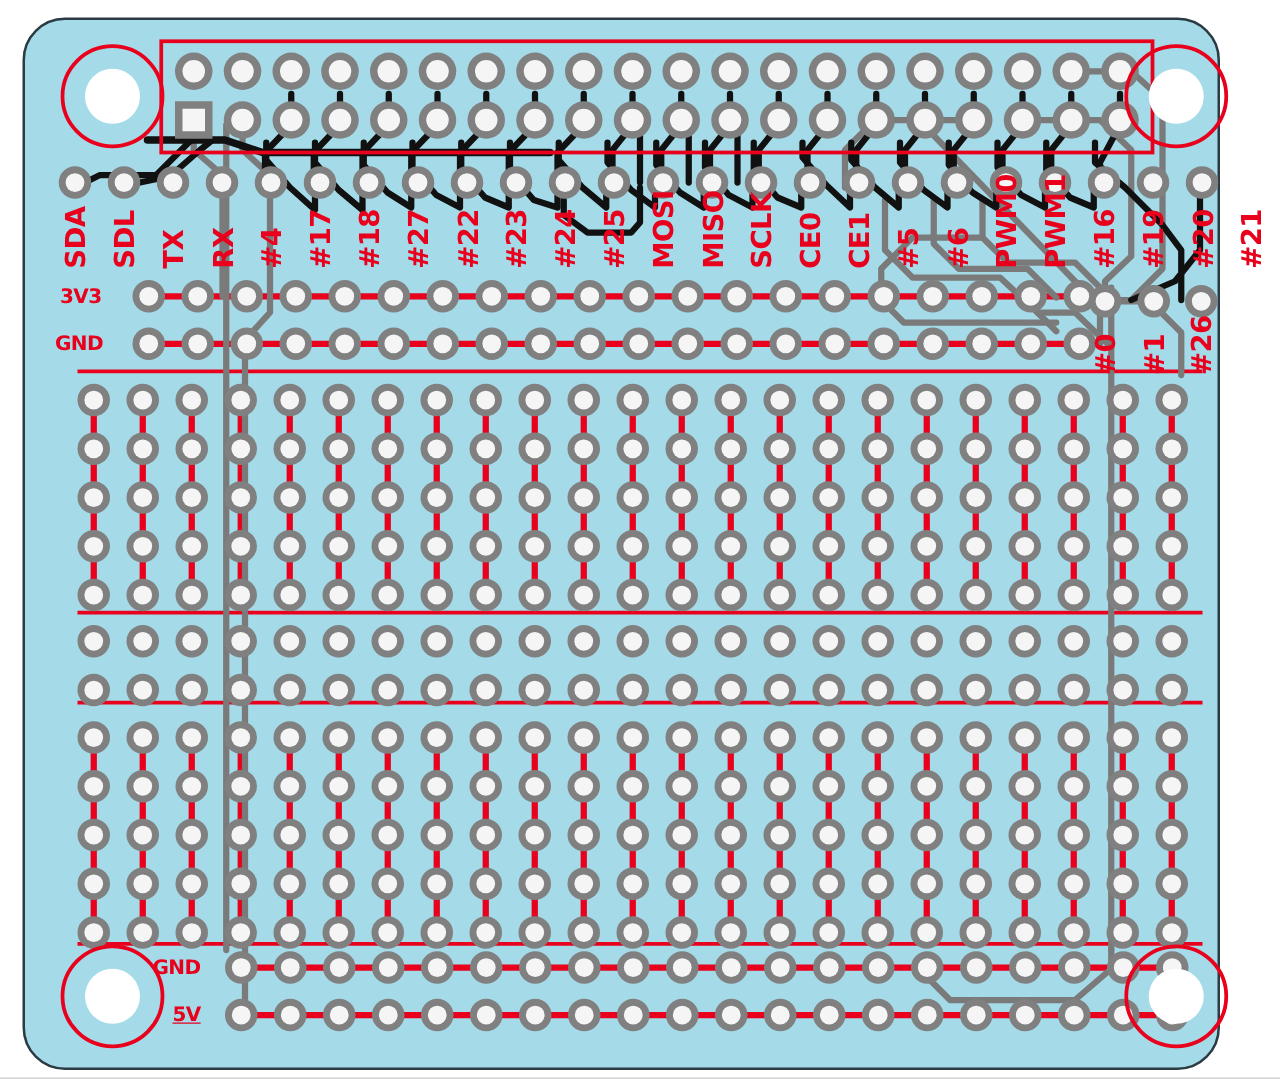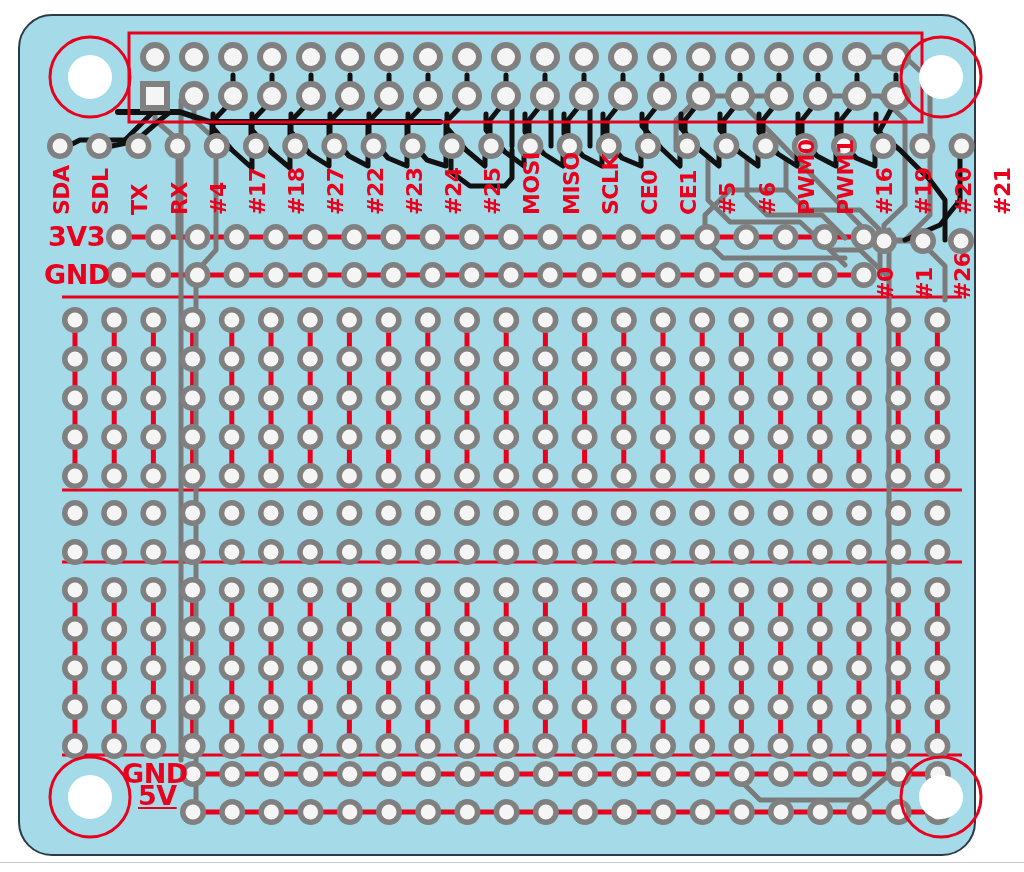--- a/index.html
+++ b/index.html
@@ -13,21 +13,21 @@
   #svg{position:absolute;left:0;top:0;width:1024px;height:872px;}
   .lbl{
     position:absolute; color:#e8001c; font-weight:bold;
     font-family:"DejaVu Sans",sans-serif; white-space:nowrap;
     letter-spacing:-0.5px;
   }
   .vlbl{
     transform-origin:0 0; transform:rotate(-90deg);
     font-size:22px; line-height:22px;
   }
-  .hlbl{ font-size:27px; line-height:24px; }
+  .hlbl{ font-size:16px; line-height:24px; }
   #footer{position:absolute;left:0;top:862px;width:1024px;height:10px;
           border-top:1px solid #c9c9c9;background:#ffffff;}
 </style>
 </head>
 <body>
 
 <div id="stage">
   <div id="board"></div>
   <svg id="svg">
       <g>
@@ -1036,16 +1036,16 @@
       <div class="lbl vlbl" style="left: 874.2px; top: 215px;">#16</div>
       <div class="lbl vlbl" style="left: 913.4px; top: 215px;">#19</div>
       <div class="lbl vlbl" style="left: 952.6px; top: 215px;">#20</div>
       <div class="lbl vlbl" style="left: 991.8px; top: 215px;">#21</div>
       <div class="lbl vlbl" style="left: 875px; top: 300px;">#0</div>
       <div class="lbl vlbl" style="left: 914px; top: 300px;">#1</div>
       <div class="lbl vlbl" style="left: 952px; top: 300px;">#26</div>
       <div class="lbl hlbl" style="left: 48px; top: 225px;">3V3</div>
       <div class="lbl hlbl" style="left: 44px; top: 263px;">GND</div>
       <div class="lbl hlbl" style="left: 122px; top: 762px;">GND</div>
-      <div class="lbl hlbl" style="left: 138px; top: 784px; text-decoration: underline;">5V</div>
+      <div class="lbl hlbl" style="left: 138px; top: 800px; text-decoration: underline;">5V</div>
     </div>
   <div id="footer"></div>
 </div>
 
 </body></html>

